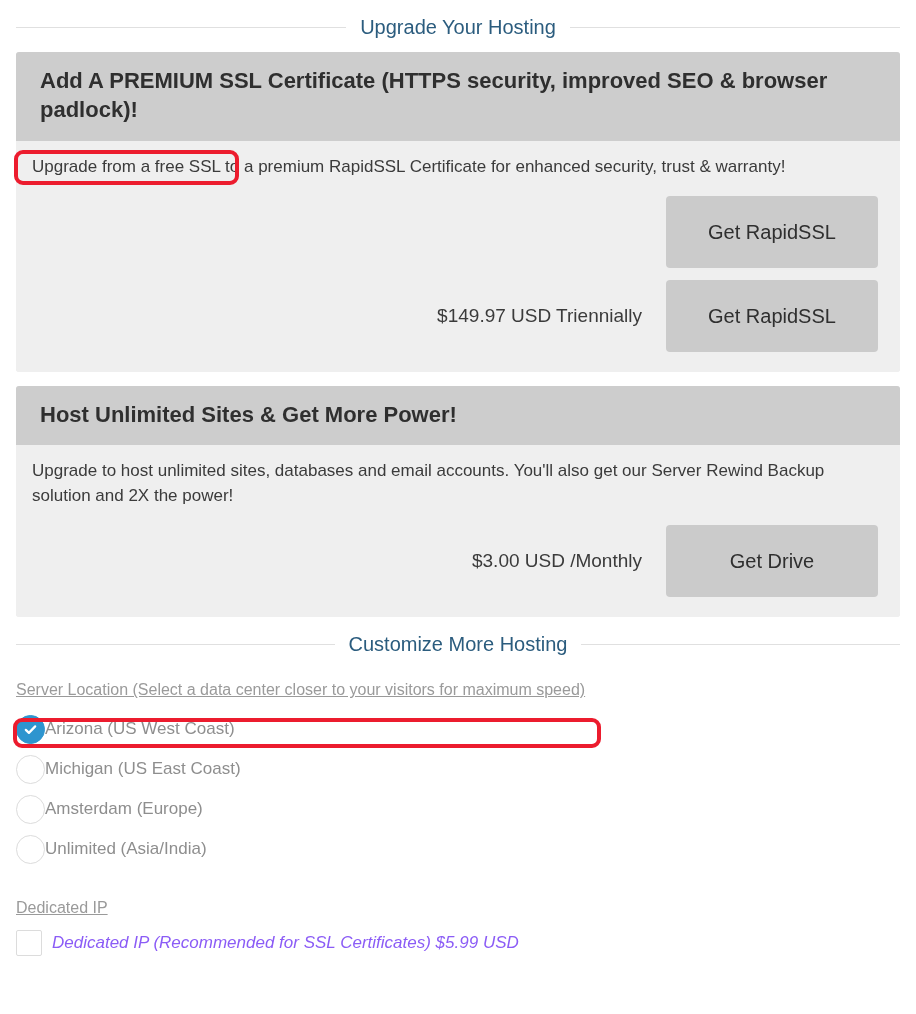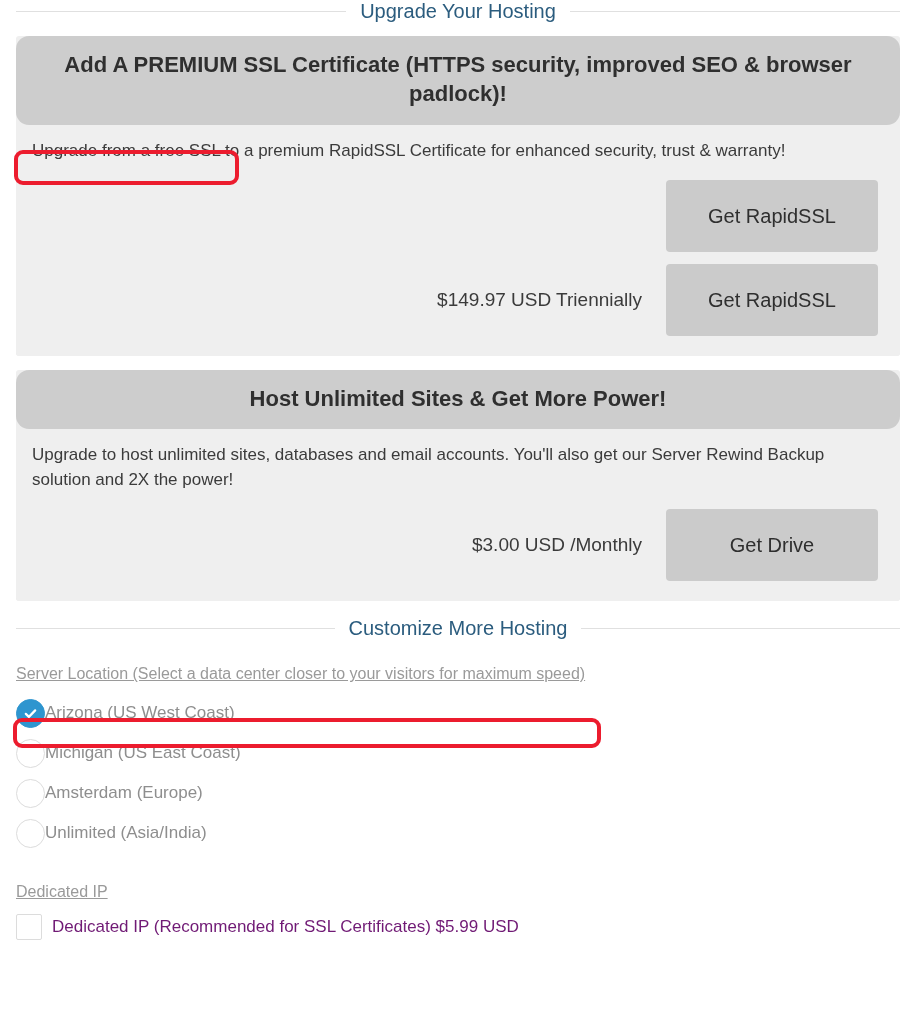--- a/index.html
+++ b/index.html
@@ -31,39 +31,37 @@
     background: #e0e0e0;
   }
   .section-heading .heading-text {
     flex: 0 0 auto;
     color: #2b5c7e;
     font-size: 20px;
     font-weight: 400;
     line-height: 1.1;
     white-space: nowrap;
   }
-  #heading-upgrade { margin-top: 0; }
+  #heading-upgrade { margin-top: 16px; }
   #heading-customize { margin-top: 16px; }
 
   
   .card {
     margin: 14px 16px 0 16px;
     border-radius: 3px;
     overflow: hidden;
     background: #efefef;
   }
   .card-header {
     background: #cdcdcd;
     color: #2f2f2f;
     font-size: 22px;
     font-weight: 700;
-    text-align: center;
     line-height: 1.34;
     padding: 14px 24px 16px 24px;
-    border-radius: 13px;
   }
   .card-body {
     background: #efefef;
     padding: 14px 22px 20px 16px;
   }
   .card-desc {
     font-size: 17px;
     color: #3b3b3b;
     line-height: 1.47;
     margin: 0;
@@ -150,21 +148,22 @@
   .checkbox-mark {
     flex: 0 0 auto;
     width: 26px;
     height: 26px;
     border: 1px solid #dcdcdc;
     background: #ffffff;
     border-radius: 2px;
   }
   .checkbox-label {
     font-size: 17px;
-    color: #701a75;
+    color: #8b5cf6;
+    font-style: italic;
   }
 
   
   .highlight-box {
     position: absolute;
     border: 4px solid #ec1c2e;
     border-radius: 9px;
     pointer-events: none;
     z-index: 20;
   }

